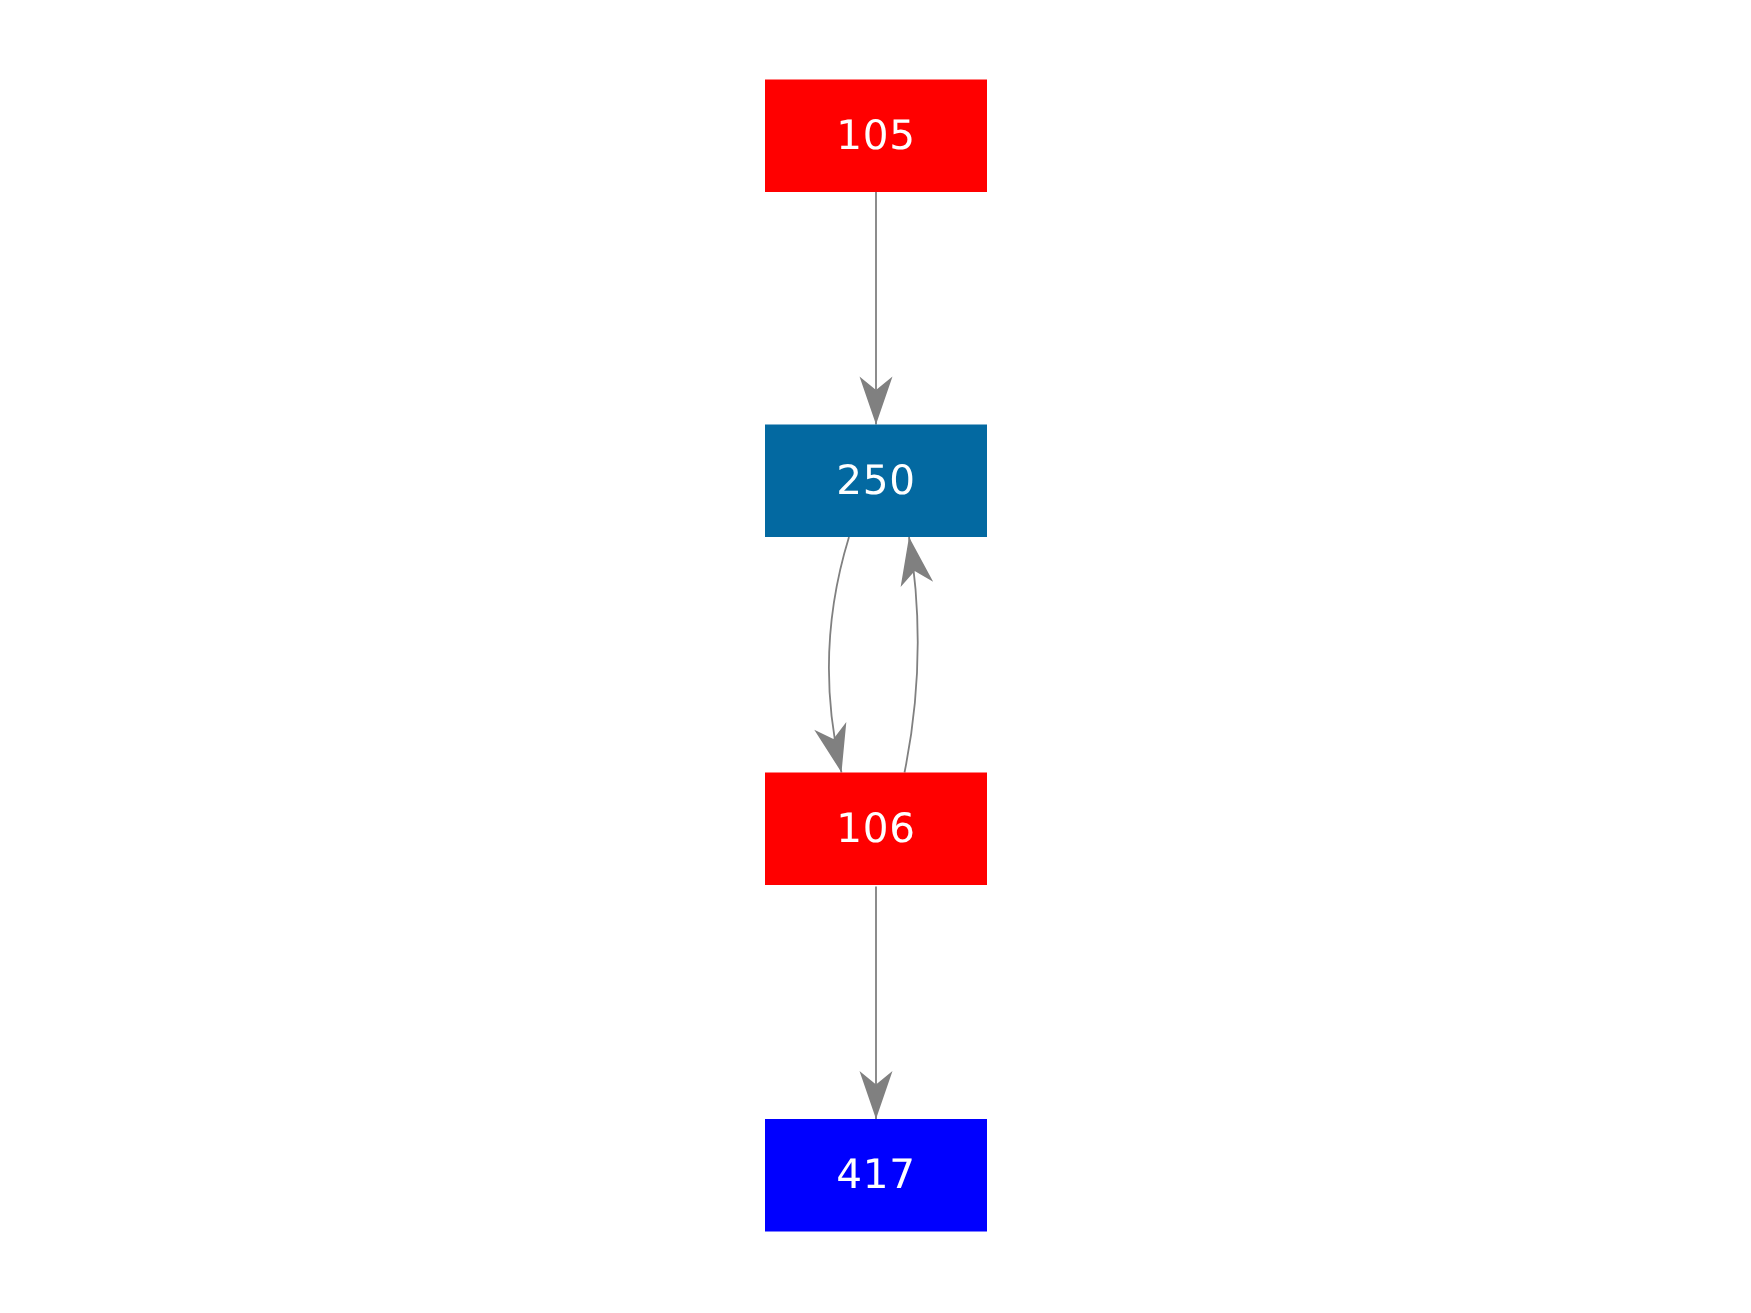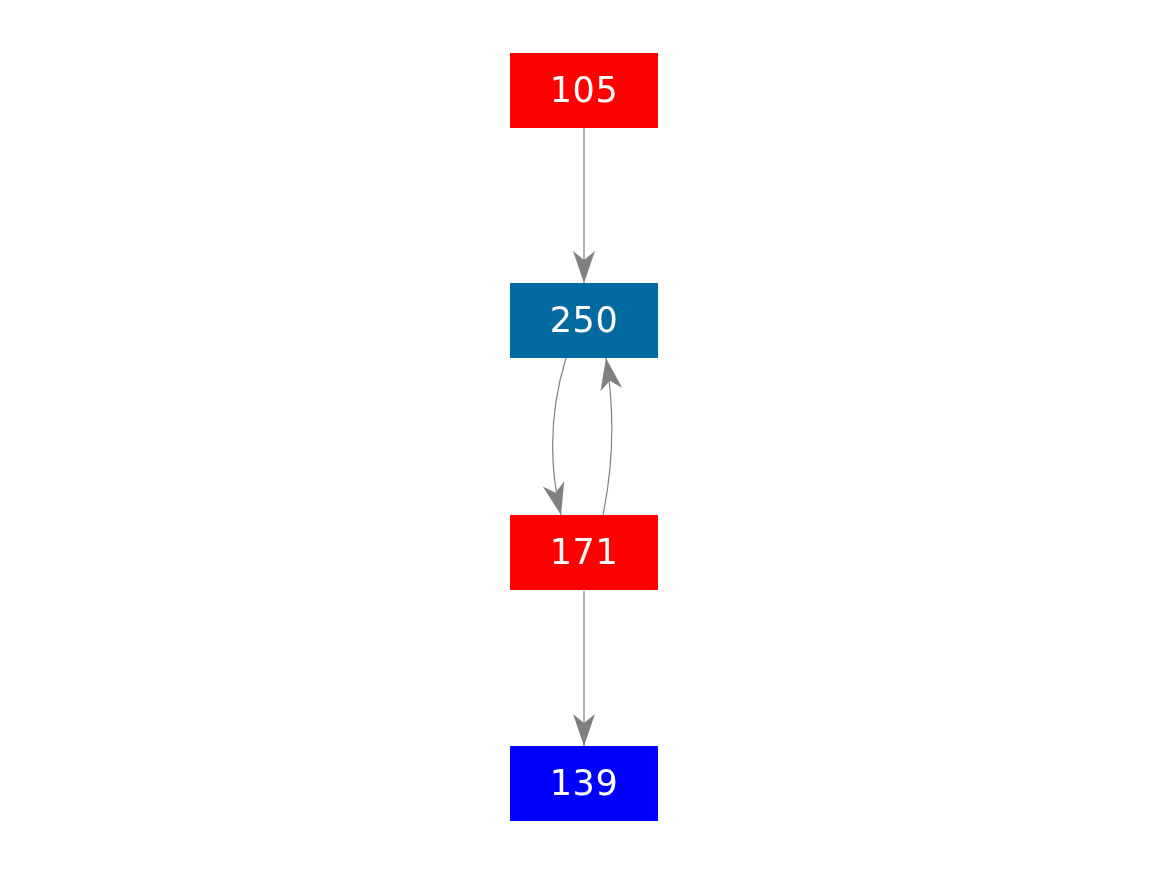--- a/index.html
+++ b/index.html
@@ -24,21 +24,21 @@
   }
   .node {
     position: absolute;
     width: 148px;
     height: 75px;
     display: flex;
     align-items: center;
     justify-content: center;
   }
   .node-label {
-    font-size: 35px;
+    font-size: 27px;
     line-height: 1;
     letter-spacing: 0.5px;
     text-align: center;
   }
   .node-105 { left: 510px; top: 53px; }
   .node-250 { left: 510px; top: 283px; }
   .node-106 { left: 510px; top: 515px; }
   .node-253 { left: 510px; top: 746px; }
   .edge {
     fill: none;
@@ -68,20 +68,20 @@
 
   <div class="node node-105" style="background: rgb(255, 0, 0); color: rgb(255, 255, 255);">
     <span class="node-label">105</span>
   </div>
 
   <div class="node node-250" style="background: #0369a1; color: rgb(255, 255, 255);">
     <span class="node-label">250</span>
   </div>
 
   <div class="node node-106" style="background: rgb(255, 0, 0); color: rgb(255, 255, 255);">
-    <span class="node-label">171</span>
+    <span class="node-label">106</span>
   </div>
 
   <div class="node node-253" style="background: rgb(0, 0, 255); color: rgb(255, 255, 255);">
-    <span class="node-label">139</span>
+    <span class="node-label">417</span>
   </div>
 
 </div>
 
 </body></html>

